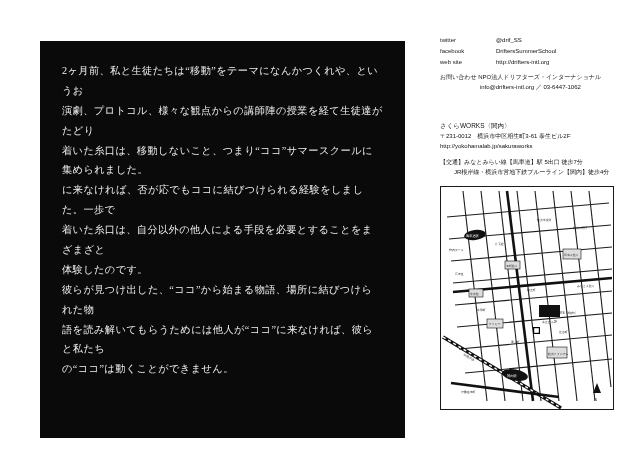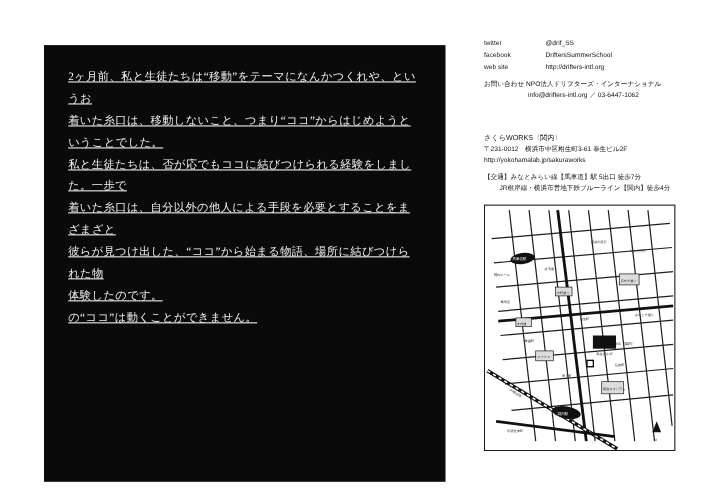--- a/index.html
+++ b/index.html
@@ -36,21 +36,20 @@
     font-family: "Liberation Serif", serif;
     font-size: 10.2px;
     line-height: 1.95;
     letter-spacing: 0.4px;
     color: #f0f0f0;
     text-align: left;
   }
   .body-copy p {
     margin: 0 0 0 0;
     text-indent: 0;
-    text-decoration: underline;
   }
 
   
   .right-col {
     position: absolute;
     left: 440px;
     top: 36px;
     width: 180px;
   }
   .contact-table {
@@ -125,25 +124,27 @@
   }
 </style>
 </head>
 <body>
 
 <div class="page">
 
   <div class="black-panel">
     <div class="body-copy">
       <p>2ヶ月前、私と生徒たちは“移動”をテーマになんかつくれや、というお</p>
-      <p>着いた糸口は、移動しないこと、つまり“ココ”からはじめようということでした。</p>
-      <p>私と生徒たちは、否が応でもココに結びつけられる経験をしました。一歩で</p>
+      <p>演劇、プロトコル、様々な観点からの講師陣の授業を経て生徒達がたどり</p>
+      <p>着いた糸口は、移動しないこと、つまり“ココ”サマースクールに集められました。</p>
+      <p>に来なければ、否が応でもココに結びつけられる経験をしました。一歩で</p>
       <p>着いた糸口は、自分以外の他人による手段を必要とすることをまざまざと</p>
+      <p>体験したのです。</p>
       <p>彼らが見つけ出した、“ココ”から始まる物語、場所に結びつけられた物</p>
-      <p>体験したのです。</p>
+      <p>語を読み解いてもらうためには他人が“ココ”に来なければ、彼らと私たち</p>
       <p>の“ココ”は動くことができません。</p>
 
     </div>
 
   </div>
 
   <div class="right-col">
 
     <table class="contact-table">
       <tbody>

